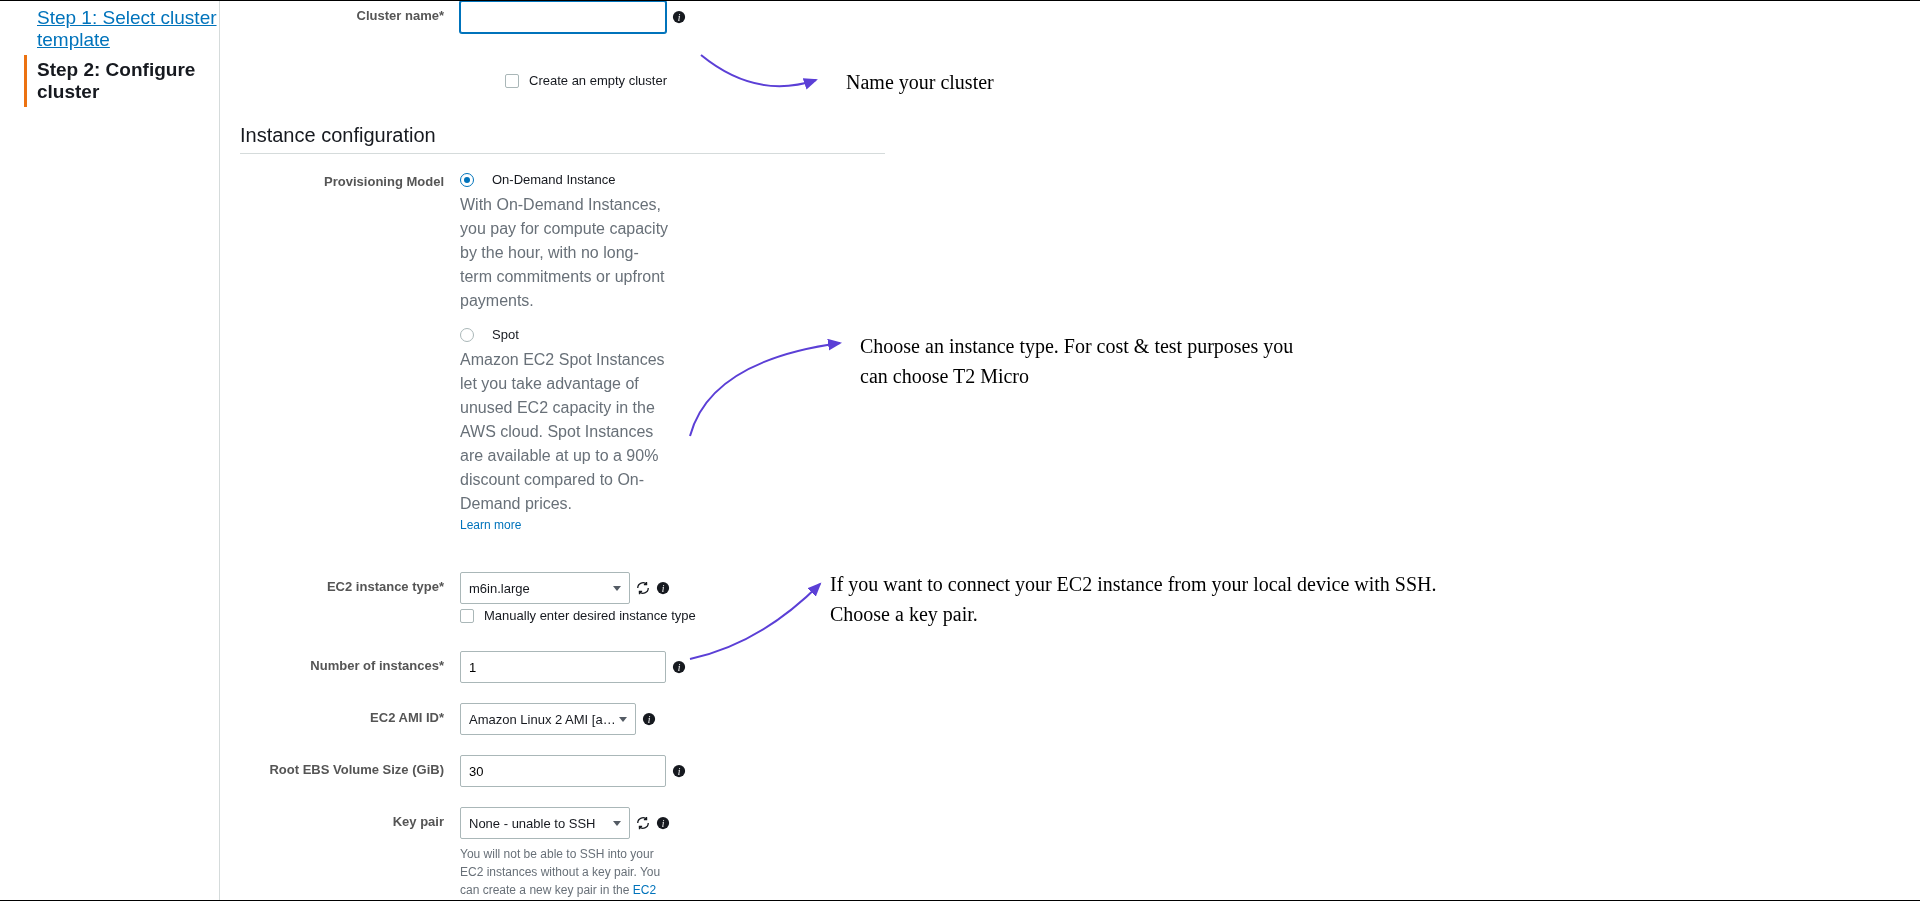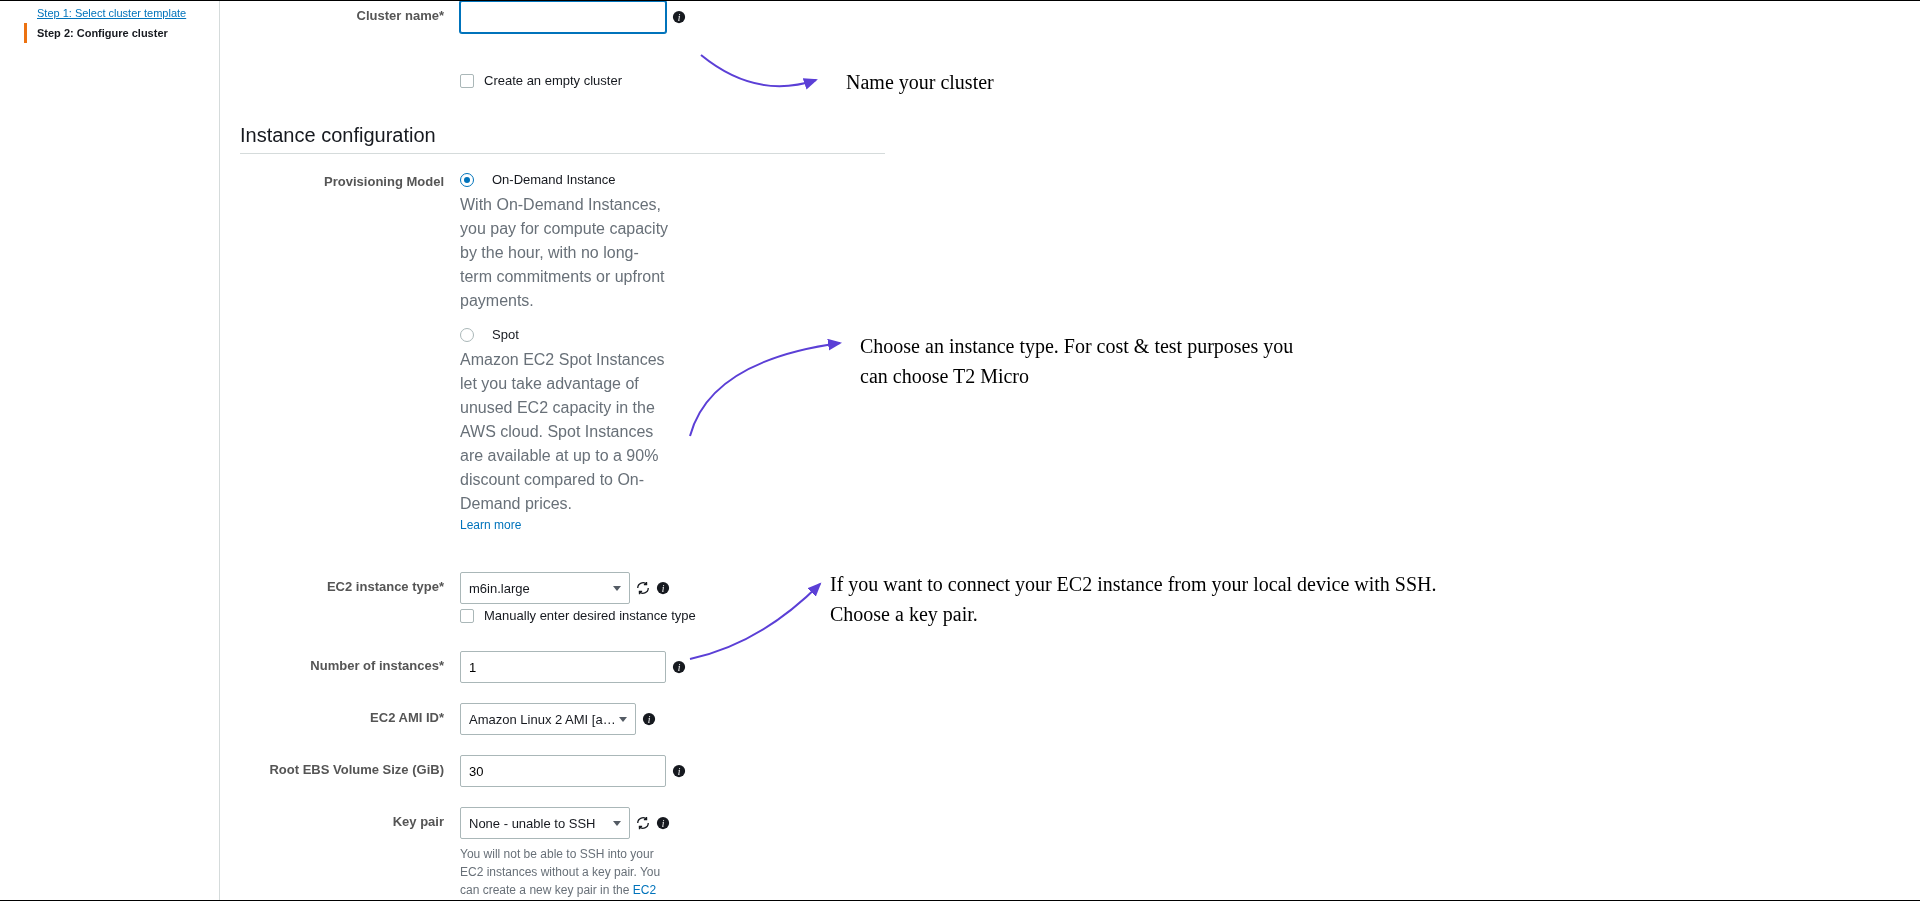--- a/index.html
+++ b/index.html
@@ -16,21 +16,21 @@
   }
   .container { display: flex; height: 100%; }
   .sidebar {
     width: 220px;
     padding: 2px 0 0 24px;
     border-right: 1px solid #d5dbdb;
     flex-shrink: 0;
   }
   .sidebar-item {
     display: block;
-    font-size: 11px;
+    font-size: 19px;
     padding: 4px 0 4px 10px;
     cursor: pointer;
     color: #0073bb;
     text-decoration: underline;
     border-left: 3px solid transparent;
   }
   .sidebar-item.active {
     color: #16191f;
     font-weight: 700;
     text-decoration: none;
@@ -144,21 +144,21 @@
     max-width: 210px;
   }
   .help-text-dark { color: #687078; font-size: 12px; line-height: 1.5; margin-top: 6px; max-width: 210px; }
   .link { color: #0073bb; cursor: pointer; text-decoration: none; font-size: 12px; }
   .ext-link-icon {
     display: inline-block;
     width: 10px; height: 10px;
     vertical-align: -1px;
     margin-left: 2px;
   }
-  .sub-checkbox-section { padding-left: 0; margin-top: 36px; }
+  .sub-checkbox-section { padding-left: 0; margin-top: 36px; margin-left: 45px; }
   .gap { height: 24px; }
 
   
   .annotation {
     position: absolute;
     font-family: "Comic Sans MS", "Segoe Script", cursive;
     font-size: 20px;
     color: #000;
     pointer-events: none;
   }

